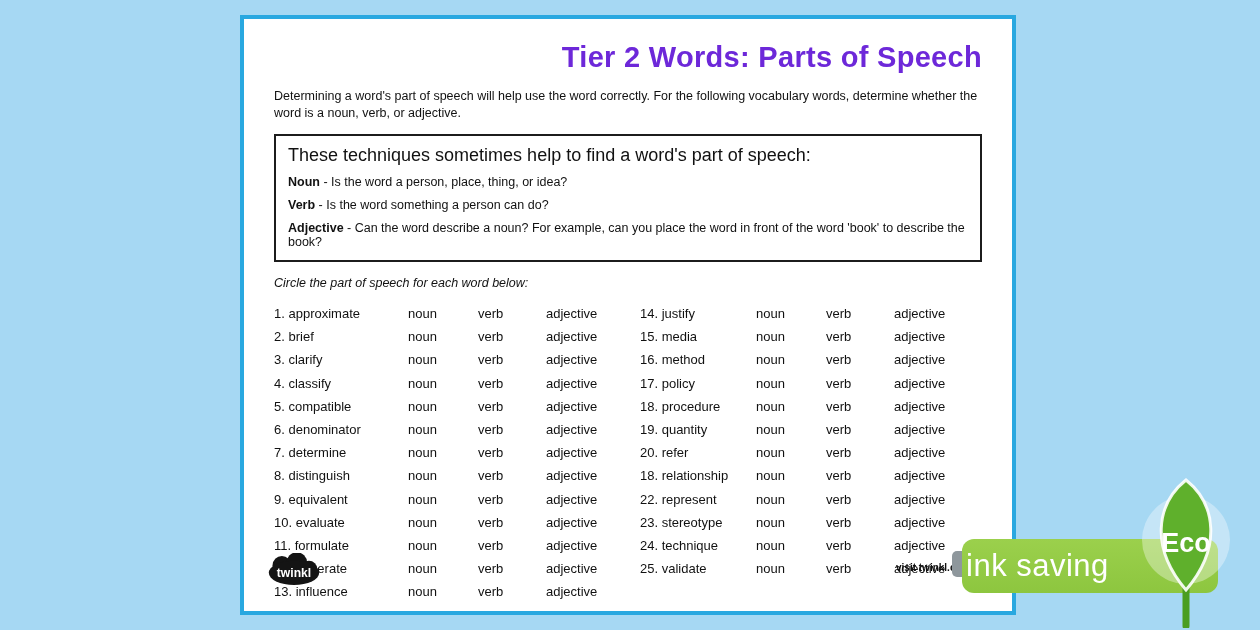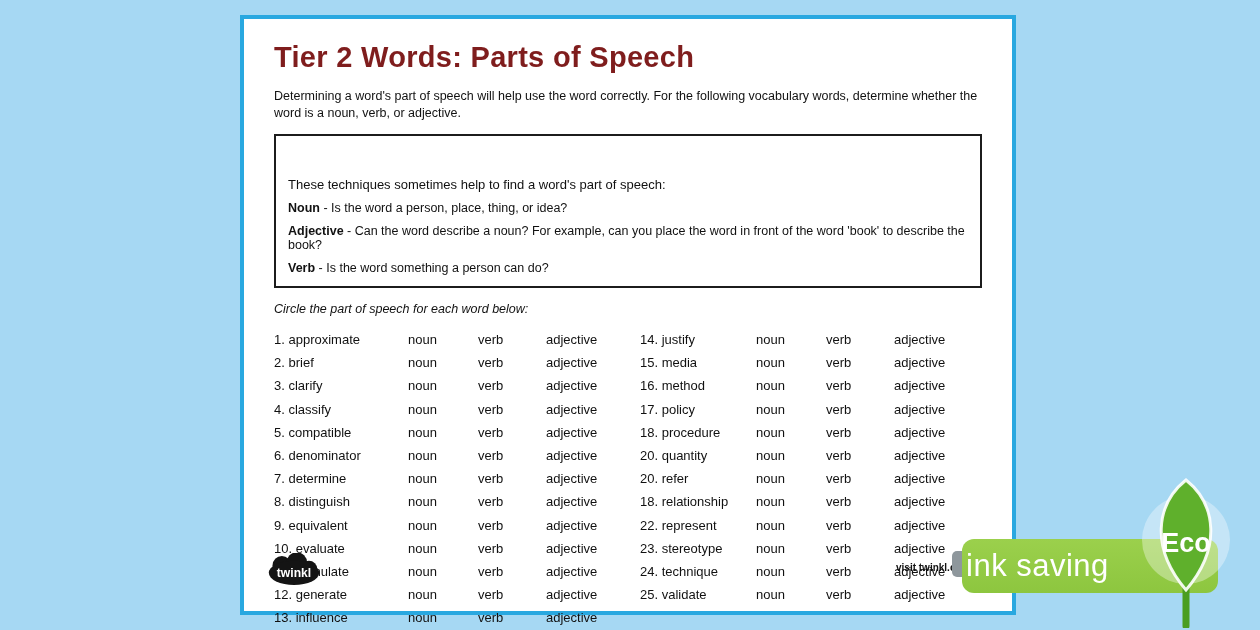--- a/index.html
+++ b/index.html
@@ -11,26 +11,26 @@
     font-family:"Liberation Sans", sans-serif;
     color:#111;
   }
   .sheet {
     position:absolute; left:240px; top:15px; width:776px; height:600px;
     background:#fff;
     border:4px solid var(--page-border, #29a8e0);
     padding:14px 30px 0 30px;
   }
   .title {
-    text-align:left; font-size:29px; font-weight:bold; letter-spacing:.3px;
-    margin-top:8px; color:#7f1d1d;
+    text-align:right; font-size:29px; font-weight:bold; letter-spacing:.3px;
+    margin-top:8px; color:#6d28d9;
   }
   .intro { font-size:12.5px; line-height:17px; margin-top:14px; max-width:724px; }
   .tips-box { border:2px solid #1c1c1c; margin-top:12px; padding:9px 12px 11px 12px; }
-  .tips-heading { font-size:13px;margin-top:32px; }
+  .tips-heading { font-size:18px; }
   .tip-line { font-size:12.5px; margin-top:9px; }
   .tip-term { font-weight:bold; }
   .instruction { font-size:12.5px; margin-top:14px;font-style:italic; }
   .word-grid { display:flex; margin-top:12px; }
   .word-column.left { width:386px; }
   .word-column.right { flex:1; }
   .word-row {
     display:grid; align-items:center; height:23.2px; font-size:13px;
   }
   .word-column.left .word-row { grid-template-columns:134px 70px 68px 88px; }
@@ -60,27 +60,27 @@
 
   <p class="intro">Determining a word's part of speech will help use the word correctly. For the following vocabulary words, determine whether the word is a noun, verb, or adjective.</p>
 
   <div class="tips-box">
     <div class="tips-heading">These techniques sometimes help to find a word's part of speech:</div>
     <div class="tip-line">
       <span class="tip-term">Noun</span>
       <span>- Is the word a person, place, thing, or idea?</span>
     </div>
     <div class="tip-line">
+      <span class="tip-term">Verb</span>
+      <span>- Is the word something a person can do?</span>
+    </div>
+    <div class="tip-line">
       <span class="tip-term">Adjective</span>
       <span>- Can the word describe a noun? For example, can you place the word in front of the word 'book' to describe the book?</span>
     </div>
-    <div class="tip-line">
-      <span class="tip-term">Verb</span>
-      <span>- Is the word something a person can do?</span>
-    </div>
   </div>
 
   <div class="instruction">Circle the part of speech for each word below:</div>
 
   <div class="word-grid">
     <div class="word-column left">
         <div class="word-row">
           <span class="word-label">1. approximate</span>
           <span class="pos-option">noun</span>
           <span class="pos-option">verb</span>
@@ -184,21 +184,21 @@
           <span class="pos-option">verb</span>
           <span class="pos-option">adjective</span>
         </div>
         <div class="word-row">
           <span class="word-label">18. procedure</span>
           <span class="pos-option">noun</span>
           <span class="pos-option">verb</span>
           <span class="pos-option">adjective</span>
         </div>
         <div class="word-row">
-          <span class="word-label">20. quantity</span>
+          <span class="word-label">19. quantity</span>
           <span class="pos-option">noun</span>
           <span class="pos-option">verb</span>
           <span class="pos-option">adjective</span>
         </div>
         <div class="word-row">
           <span class="word-label">20. refer</span>
           <span class="pos-option">noun</span>
           <span class="pos-option">verb</span>
           <span class="pos-option">adjective</span>
         </div>

